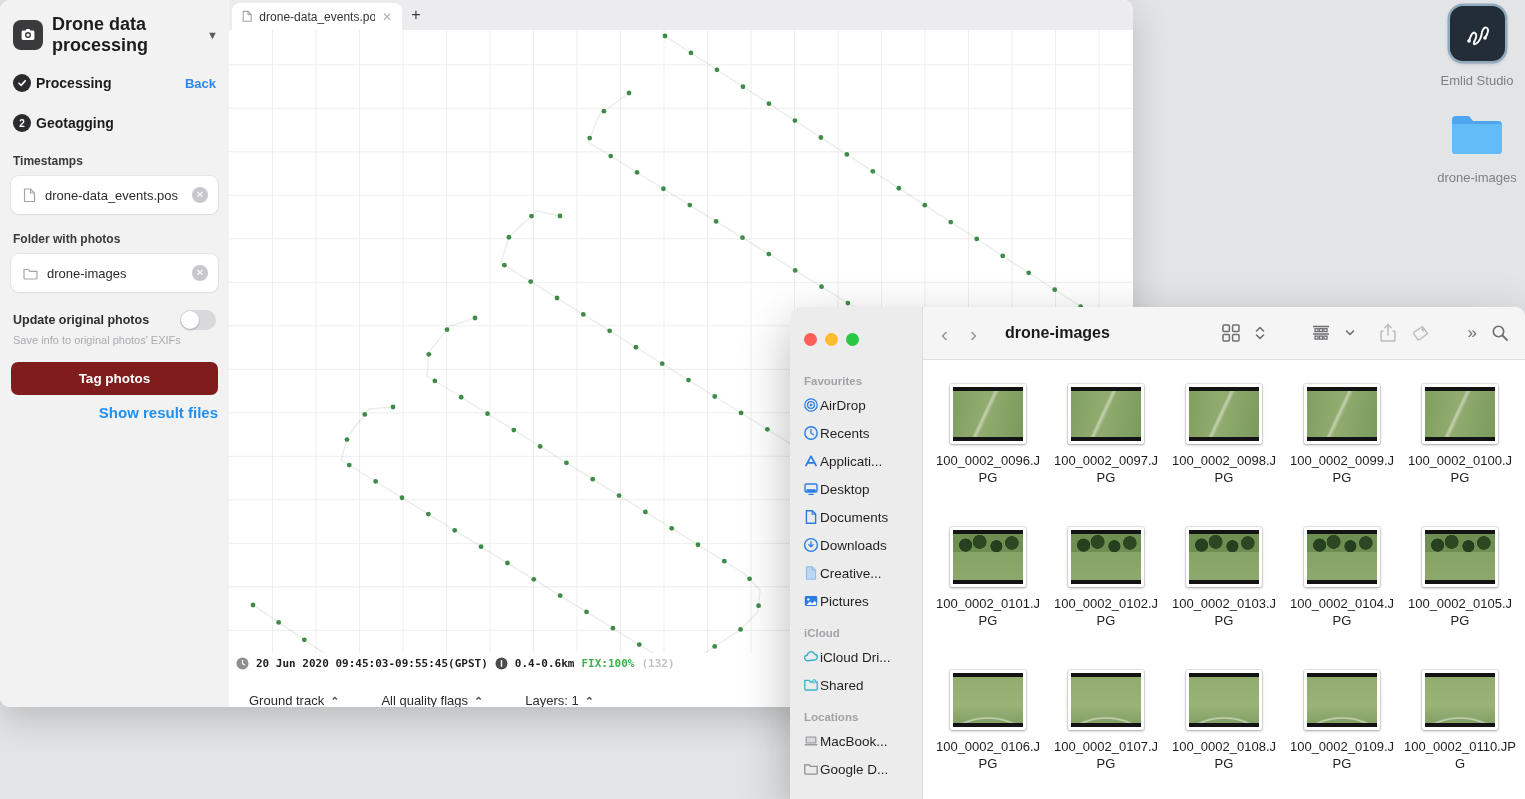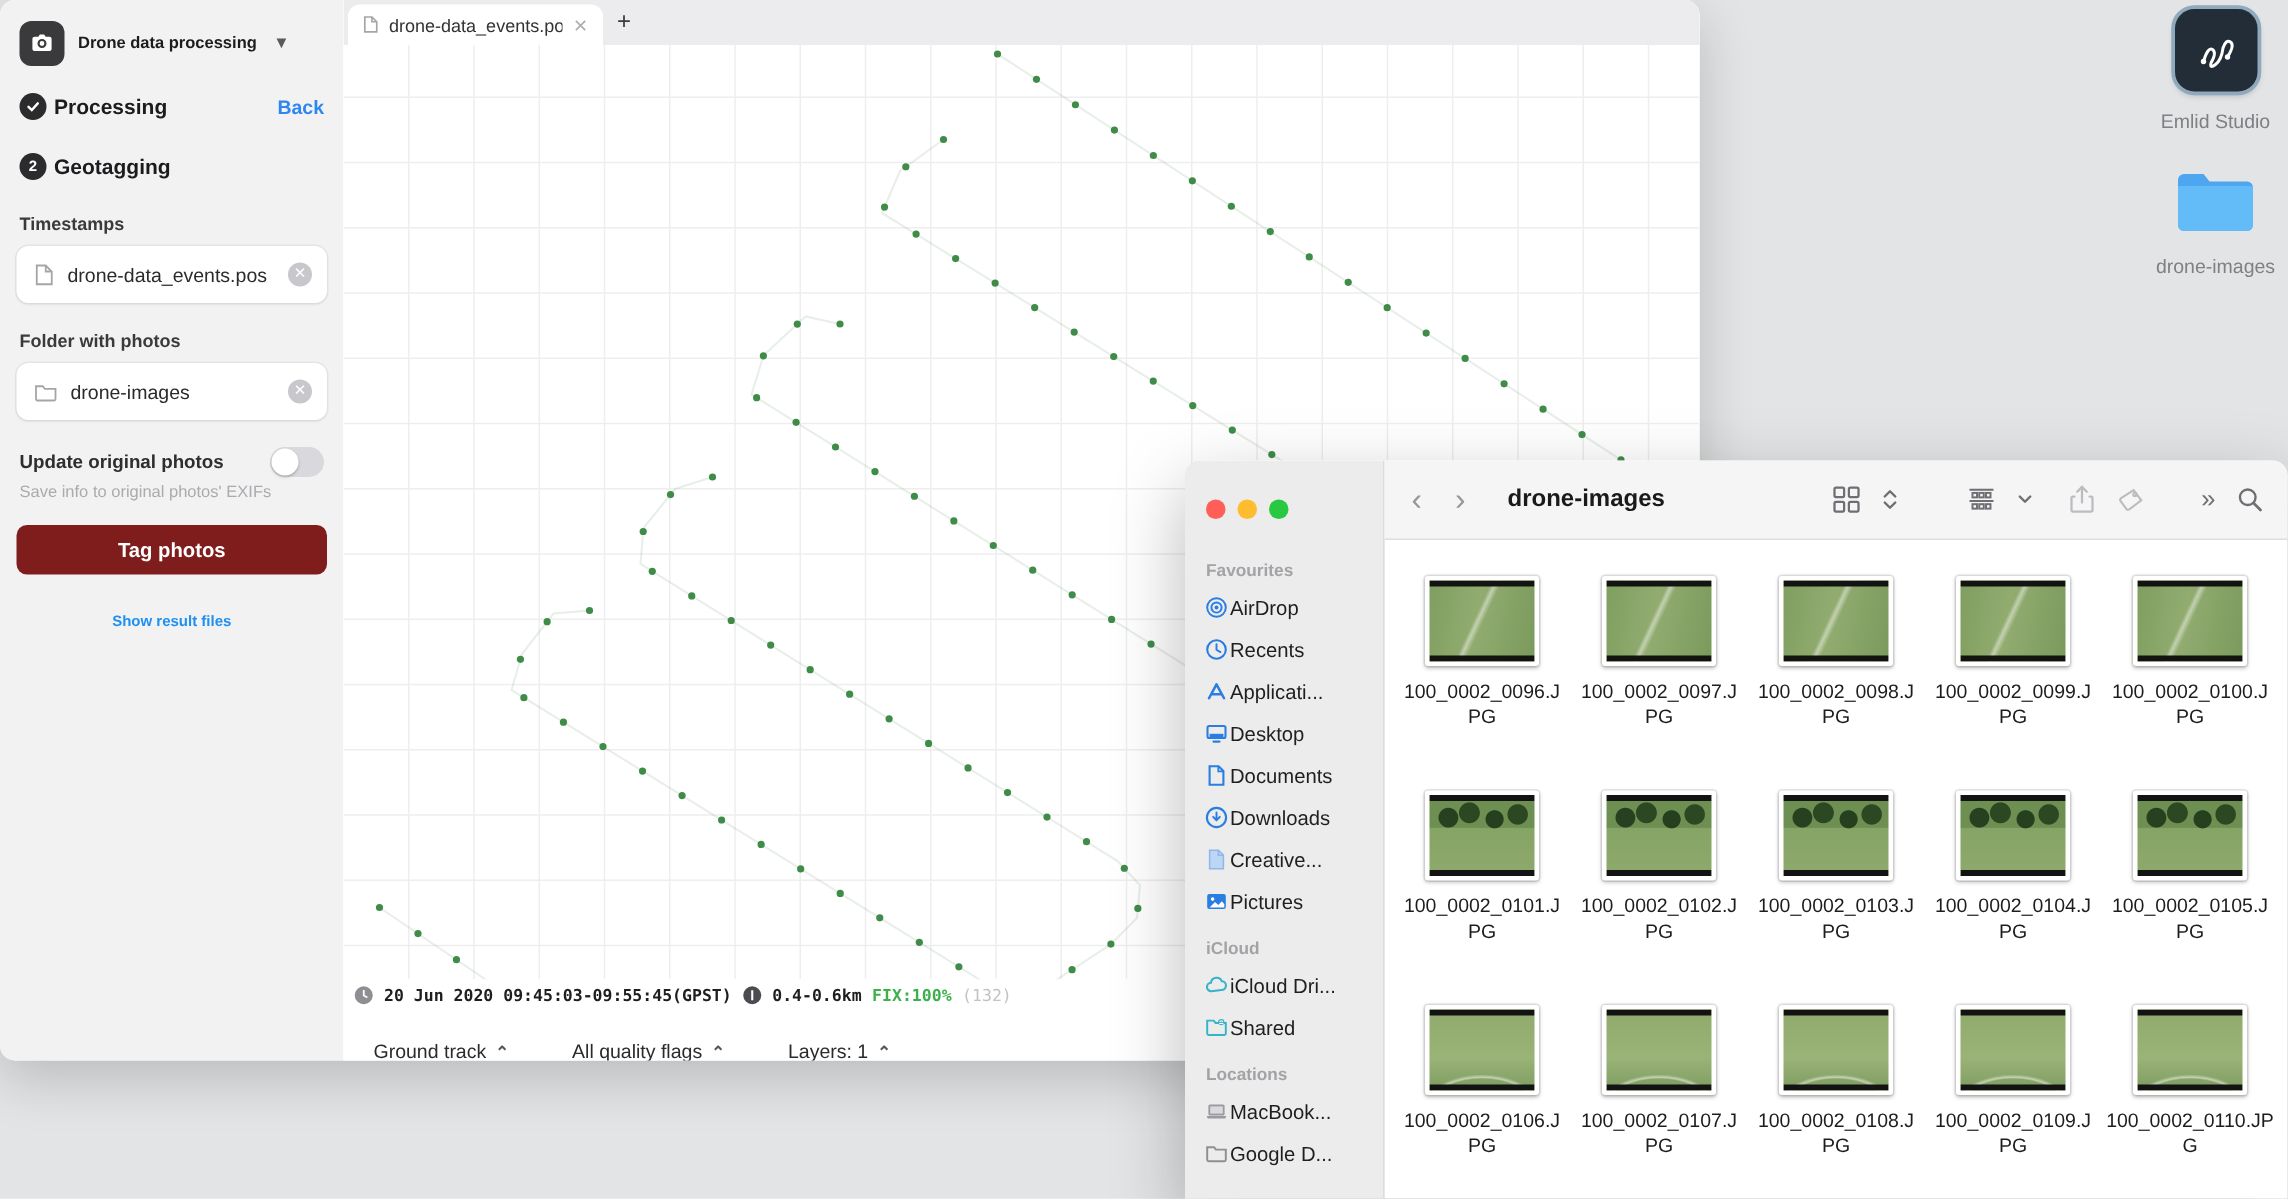--- a/index.html
+++ b/index.html
@@ -7,21 +7,21 @@
     font-family:"Liberation Sans", sans-serif; -webkit-font-smoothing:antialiased; }
 
   
   .emlid-win { position:absolute; left:0; top:0; width:1133px; height:707px;
     background:#fff; border-radius:10px; box-shadow:0 12px 36px rgba(0,0,0,.18); }
   .left-panel { position:absolute; left:0; top:0; width:229px; height:707px;
     background:#f2f2f3; border-radius:10px 0 0 10px; padding:12px 11px; }
   .lp-header { display:flex; align-items:center; gap:9px; margin:2px 0 18px 2px; }
   .lp-appicon { width:30px; height:30px; border-radius:8px; background:#3a3a3c;
     display:flex; align-items:center; justify-content:center; flex:0 0 auto; }
-  .lp-title { font-size:11px; font-weight:700; color:#1c1c1e; }
+  .lp-title { font-size:18px; font-weight:700; color:#1c1c1e; }
   .lp-caret { color:#5a5a5e; font-size:11px; margin-left:2px; }
   .step-row { display:flex; align-items:center; gap:5px; margin:0 2px 22px 2px; }
   .step-badge { width:18px; height:18px; border-radius:50%; background:#2b2b2d; color:#fff;
     display:flex; align-items:center; justify-content:center; font-size:10px; font-weight:700; flex:0 0 auto;}
   .step-label { font-size:14px; font-weight:700; color:#1c1c1e; }
   .back-link { margin-left:auto; font-size:13px; font-weight:600; color:#2e86f0; cursor:pointer; }
   .field-label { font-size:12px; font-weight:600; color:#3a3a3c; margin:0 0 8px 2px; }
   .file-input { height:38px; background:#fff; border-radius:8px; display:flex; align-items:center;
     padding:0 10px 0 12px; gap:9px; margin-bottom:18px;
     box-shadow:0 0 0 1px rgba(0,0,0,.05), 0 1px 2px rgba(0,0,0,.05); }
@@ -31,39 +31,39 @@
     font-size:10px; line-height:16px; text-align:center; cursor:pointer; flex:0 0 auto; }
   .toggle-row { display:flex; align-items:center; margin:6px 2px 4px 2px; }
   .toggle-label { font-size:12.5px; font-weight:600; color:#2e2e30; }
   .toggle { margin-left:auto; width:36px; height:20px; border-radius:10px; background:#d9d9dd;
     position:relative; cursor:pointer; }
   .toggle .knob { position:absolute; left:1px; top:1px; width:18px; height:18px; border-radius:50%;
     background:#fff; box-shadow:0 1px 2px rgba(0,0,0,.25); }
   .toggle-sub { font-size:11px; color:#ababaf; margin:2px 2px 16px 2px; }
   .primary-btn { width:100%; height:33px; background:#7f1d1d; border:none; border-radius:7px;
     color:#fff; font-size:13.5px; font-weight:700; cursor:pointer; font-family:inherit; }
-  .link-btn { display:block; text-align:center; margin-top:26px; font-size:10px; font-weight:600;
+  .link-btn { display:block; text-align:right; margin-top:9px; font-size:15px; font-weight:600;
     color:#1e90f2; cursor:pointer; }
 
   .main-area { position:absolute; left:229px; top:0; width:904px; height:707px;
     border-radius:0 10px 10px 0; overflow:hidden; background:#fff; }
   .tabbar { position:absolute; left:0; top:0; width:100%; height:30px; background:#ececee;
     display:flex; align-items:flex-end; }
   .tab { margin-left:3px; height:27px; width:170px; background:#fff; border-radius:8px 8px 0 0;
     display:flex; align-items:center; gap:7px; padding:0 10px; }
   .tab .tab-label { font-size:12px; color:#333; flex:1 1 auto; white-space:nowrap; overflow:hidden; }
   .tab .tab-close { color:#b0b0b4; font-size:12px; cursor:pointer; }
   .new-tab { width:28px; text-align:center; font-size:16px; color:#3a3a3c; cursor:pointer;
     align-self:center; }
   .plot { position:absolute; left:0; top:30px; width:904px; height:623px; background:#fff; }
   .statusbar { position:absolute; left:0; top:653px; width:100%; height:20px; background:#fff;
     display:flex; align-items:center; gap:7px; padding-left:7px;
     font-family:"DejaVu Sans Mono", monospace; font-size:11px; font-weight:700; color:#1e1e1e; }
   .statusbar .fix { color:#3cb14b; }
-  .statusbar .cnt { color:#c3c3c7; font-weight:400; }
+  .statusbar .cnt { color:#c3c3c7; font-weight:700; }
   .controlsbar { position:absolute; left:0; top:673px; width:100%; height:34px; background:#fff;
     display:flex; align-items:center; gap:42px; padding-left:20px; }
   .ctrl { font-size:13px; color:#2b2b2d; cursor:pointer;margin-top:20px; }
   .ctrl .caret-up { font-size:11px; color:#56565a; margin-left:6px; font-weight:700; }
 
   
   .finder-win { position:absolute; left:790px; top:307px; width:735px; height:492px;
     border-radius:10px 10px 0 0; box-shadow:0 18px 50px rgba(0,0,0,.28); background:#fff; overflow:hidden; }
   .f-sidebar { position:absolute; left:0; top:0; width:133px; height:100%;
     background:#ececec; border-right:1px solid #dcdcdc; }

